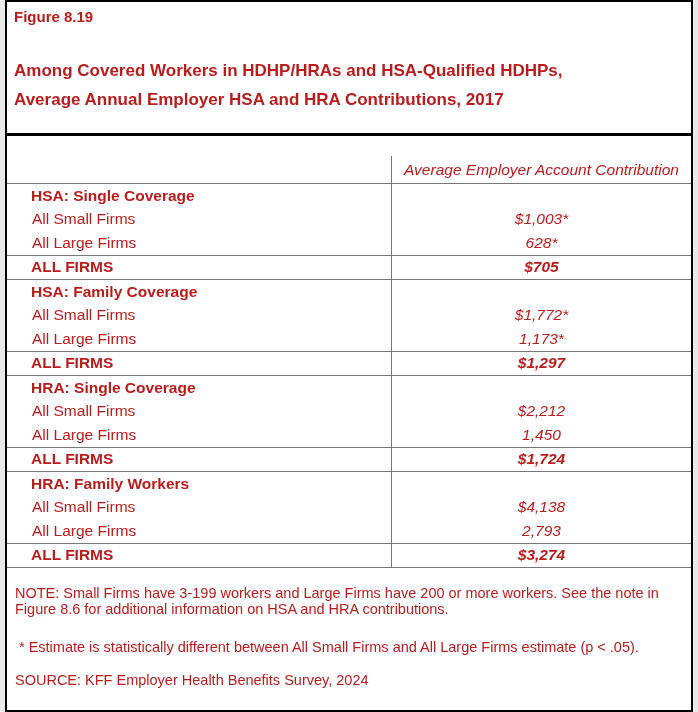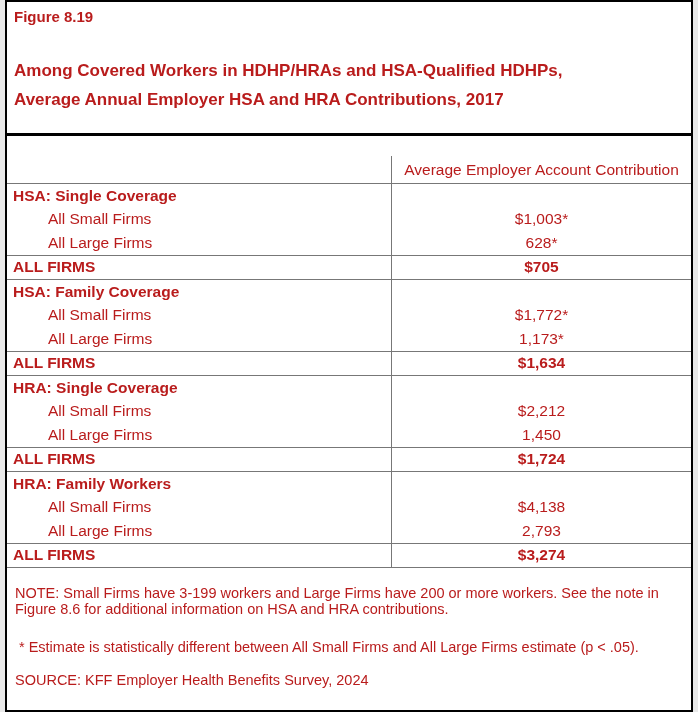--- a/index.html
+++ b/index.html
@@ -12,24 +12,24 @@
   .title-block { padding:6px 8px 0 7px; }
   .fig-label { font-size:15px; font-weight:bold; line-height:18px; }
   .fig-title { font-size:17px; font-weight:bold; line-height:29px; margin-top:30px; white-space:pre-line; }
   .rule { height:3px; background:#000000; margin-top:19px; }
 
   .table { margin-top:20px; font-size:15.5px; }
   .trow { display:flex; align-items:stretch; height:23.5px; }
   .trow.header-row { height:27px; border-bottom:1px solid #777777; }
   .cl {
     width:385px; box-sizing:border-box; border-right:1px solid #777777;
-    padding-left:6px; display:flex; align-items:center;
+    padding-left:24px; display:flex; align-items:center;
   }
-  .cr { flex:1; display:flex; align-items:center; justify-content:center; text-align:left; }
-  .indent .cl { padding-left:41px; }
+  .cr { flex:1; display:flex; align-items:center; justify-content:center; text-align:left;font-style:italic; }
+  .indent .cl { padding-left:25px; }
   .section-head .cl { font-weight:bold; }
   .total { border-top:1px solid #777777; border-bottom:1px solid #777777; font-weight:bold; }
 
   .notes { padding:0 10px 0 8px; font-size:14.5px; line-height:16px; }
   .note-main { margin-top:17px; white-space:pre-line; }
   .note-est { margin-top:22px; padding-left:4px; }
   .note-src { margin-top:17px; }
 </style>
 </head>
 <body>
@@ -75,21 +75,21 @@
     <div class="trow indent">
       <div class="cl">All Small Firms</div>
       <div class="cr">$1,772*</div>
     </div>
     <div class="trow indent">
       <div class="cl">All Large Firms</div>
       <div class="cr">1,173*</div>
     </div>
     <div class="trow total">
       <div class="cl">ALL FIRMS</div>
-      <div class="cr">$1,634</div>
+      <div class="cr">$1,297</div>
     </div>
 
     <div class="trow section-head">
       <div class="cl">HRA: Single Coverage</div>
       <div class="cr"></div>
     </div>
     <div class="trow indent">
       <div class="cl">All Small Firms</div>
       <div class="cr">$2,212</div>
     </div>

